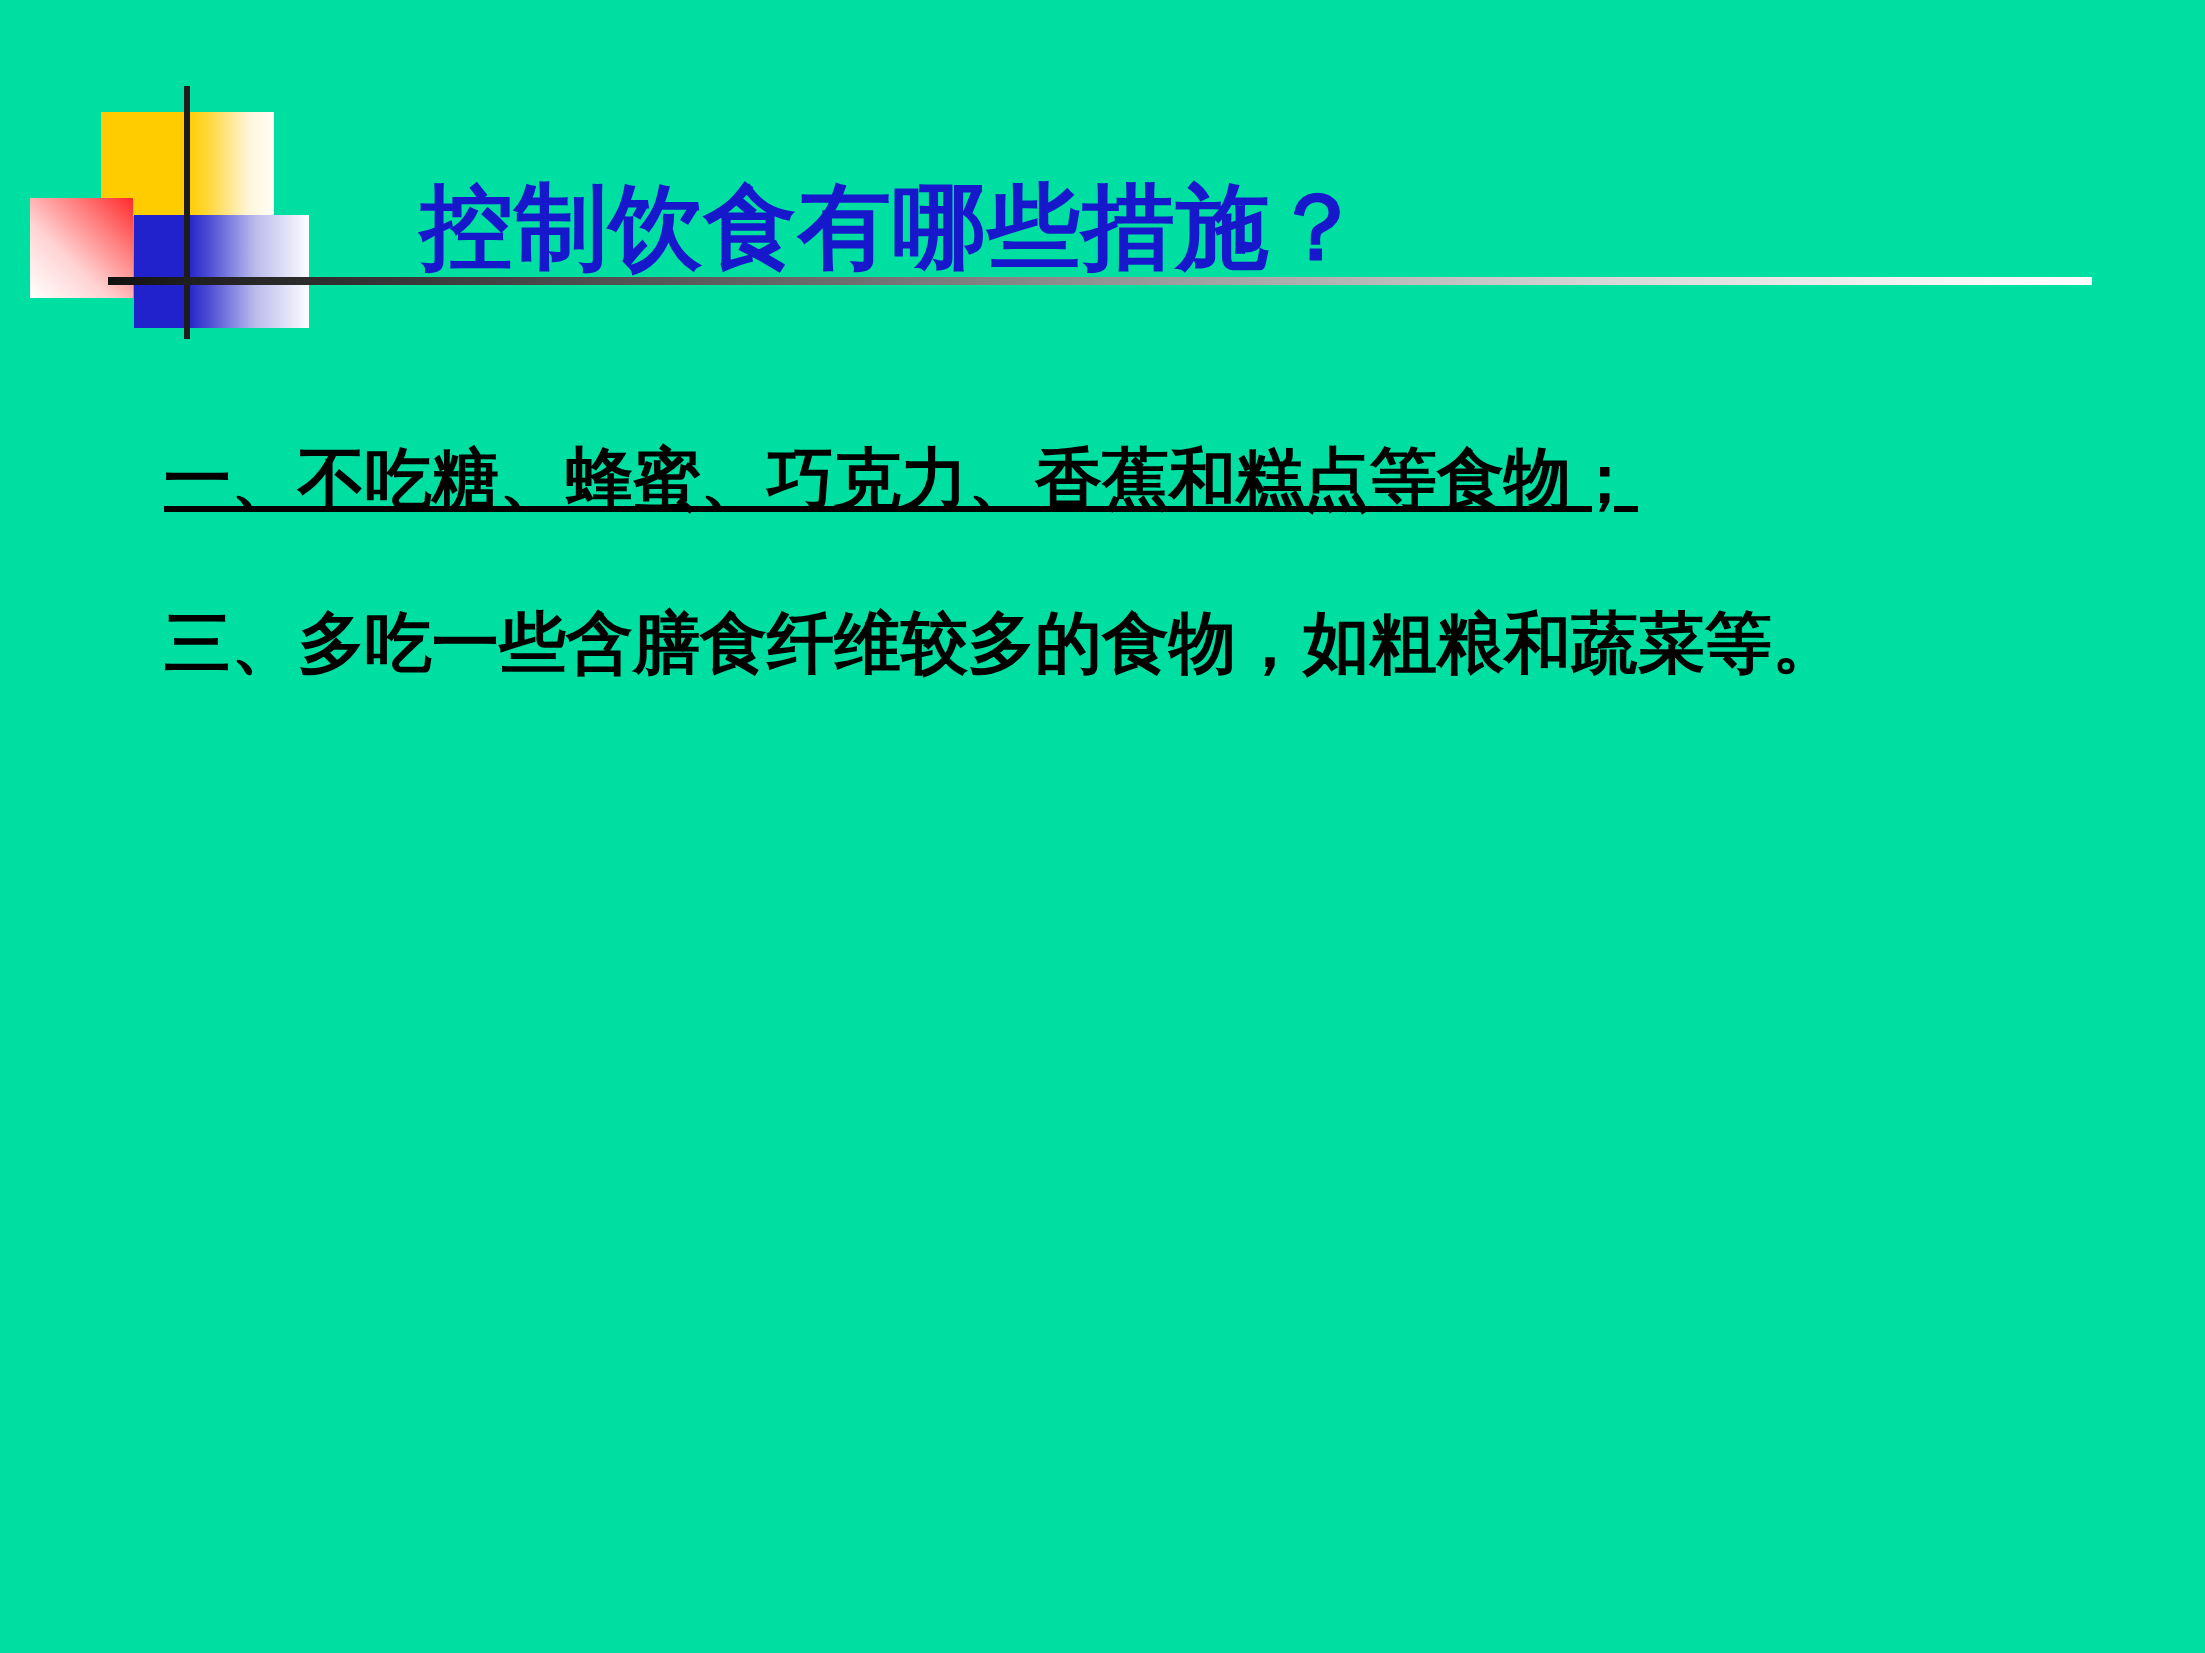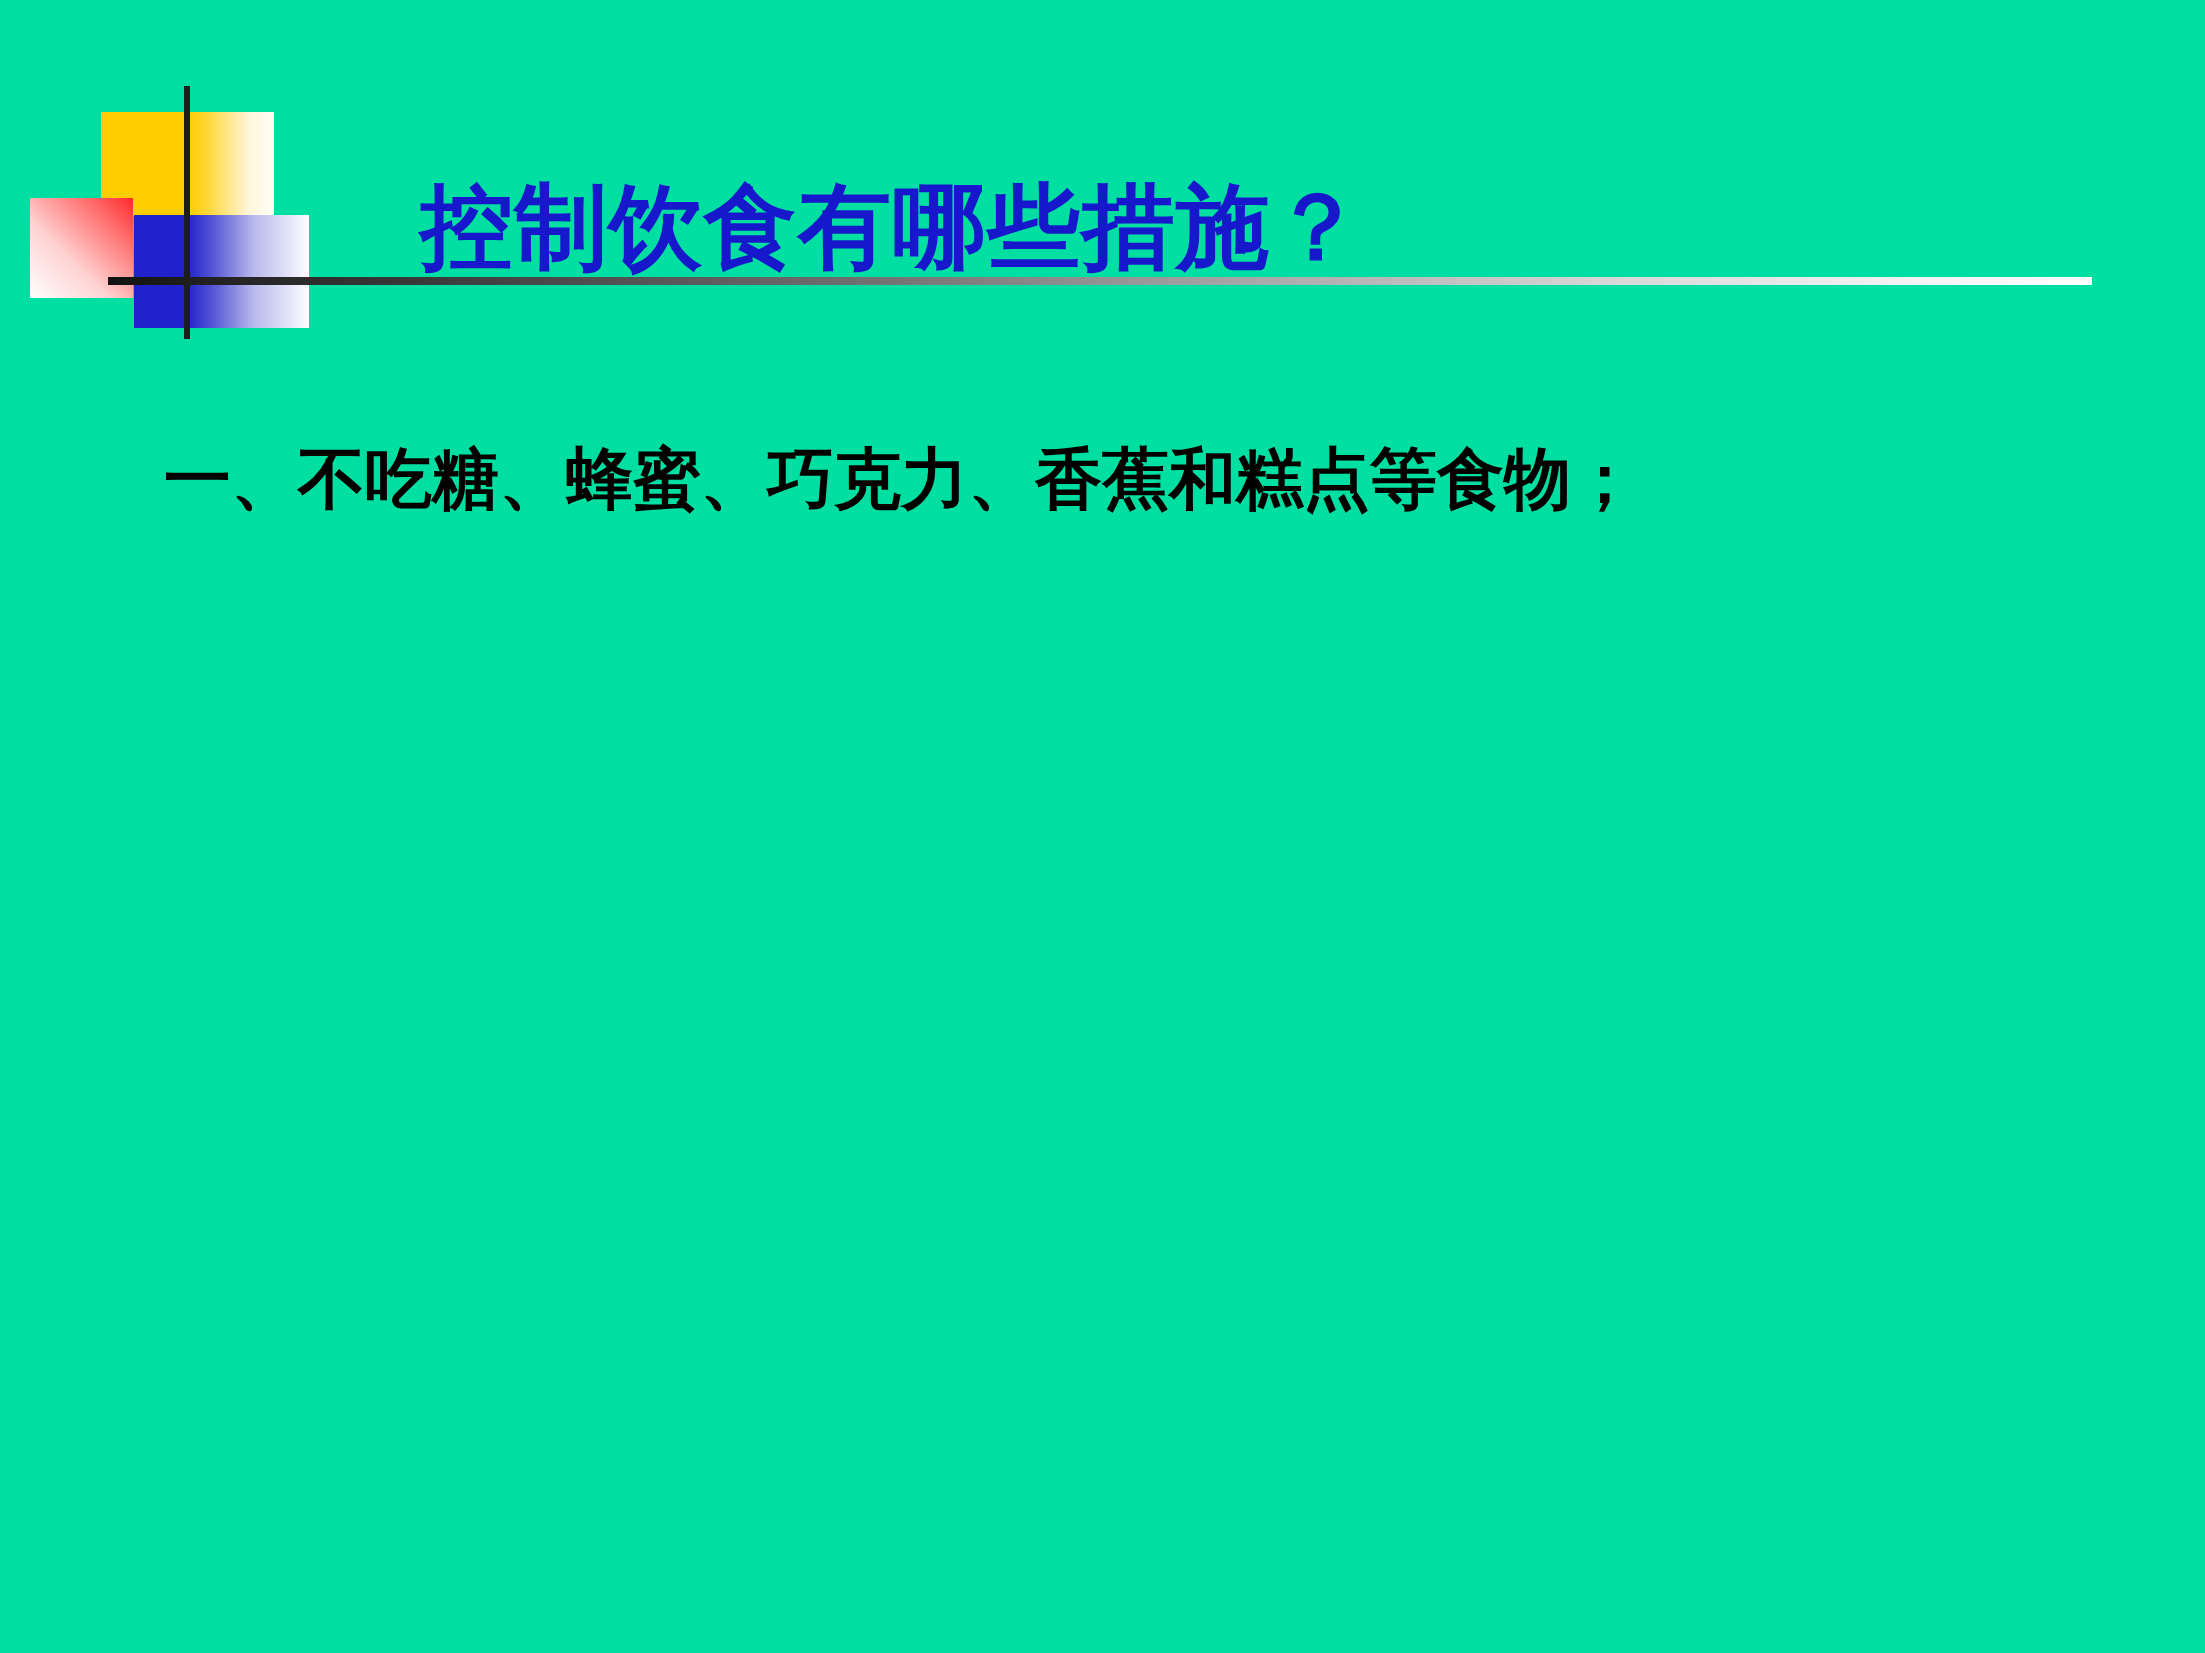--- a/index.html
+++ b/index.html
@@ -134,21 +134,21 @@
     font-size: 67px;
     font-weight: bold;
     line-height: 1.29;
   }
   .para {
     margin: 0 0 0 0;
     padding-left: 201px;
     text-indent: -201px;
     letter-spacing: 0px;
   }
-  .para-gap-lg { margin-bottom: 78px; }
+  .para-gap-lg { margin-bottom: 78px; text-decoration: underline; }
   .para-gap-sm { margin-bottom: 34px; }
 </style>
 </head>
 <body>
 
 <div id="slide">
 
   <div class="deco">
     <div class="deco-rect deco-yellow-solid"></div>
     <div class="deco-rect deco-yellow-grad"></div>
@@ -158,16 +158,17 @@
     <div class="deco-rect deco-vline"></div>
     <div class="deco-rect deco-hline"></div>
   </div>
 
   <h1 id="title">控制饮食有哪些措施？</h1>
 
   <div id="hrule"></div>
 
   <div id="body">
     <p class="para para-gap-lg">一、不吃糖、蜂蜜、巧克力、香蕉和糕点等食物；</p>
+    <p class="para">三、多吃一些含膳食纤维较多的食物，如粗粮和蔬菜等。</p>
   </div>
 
 </div>
 
 
 </body></html>

